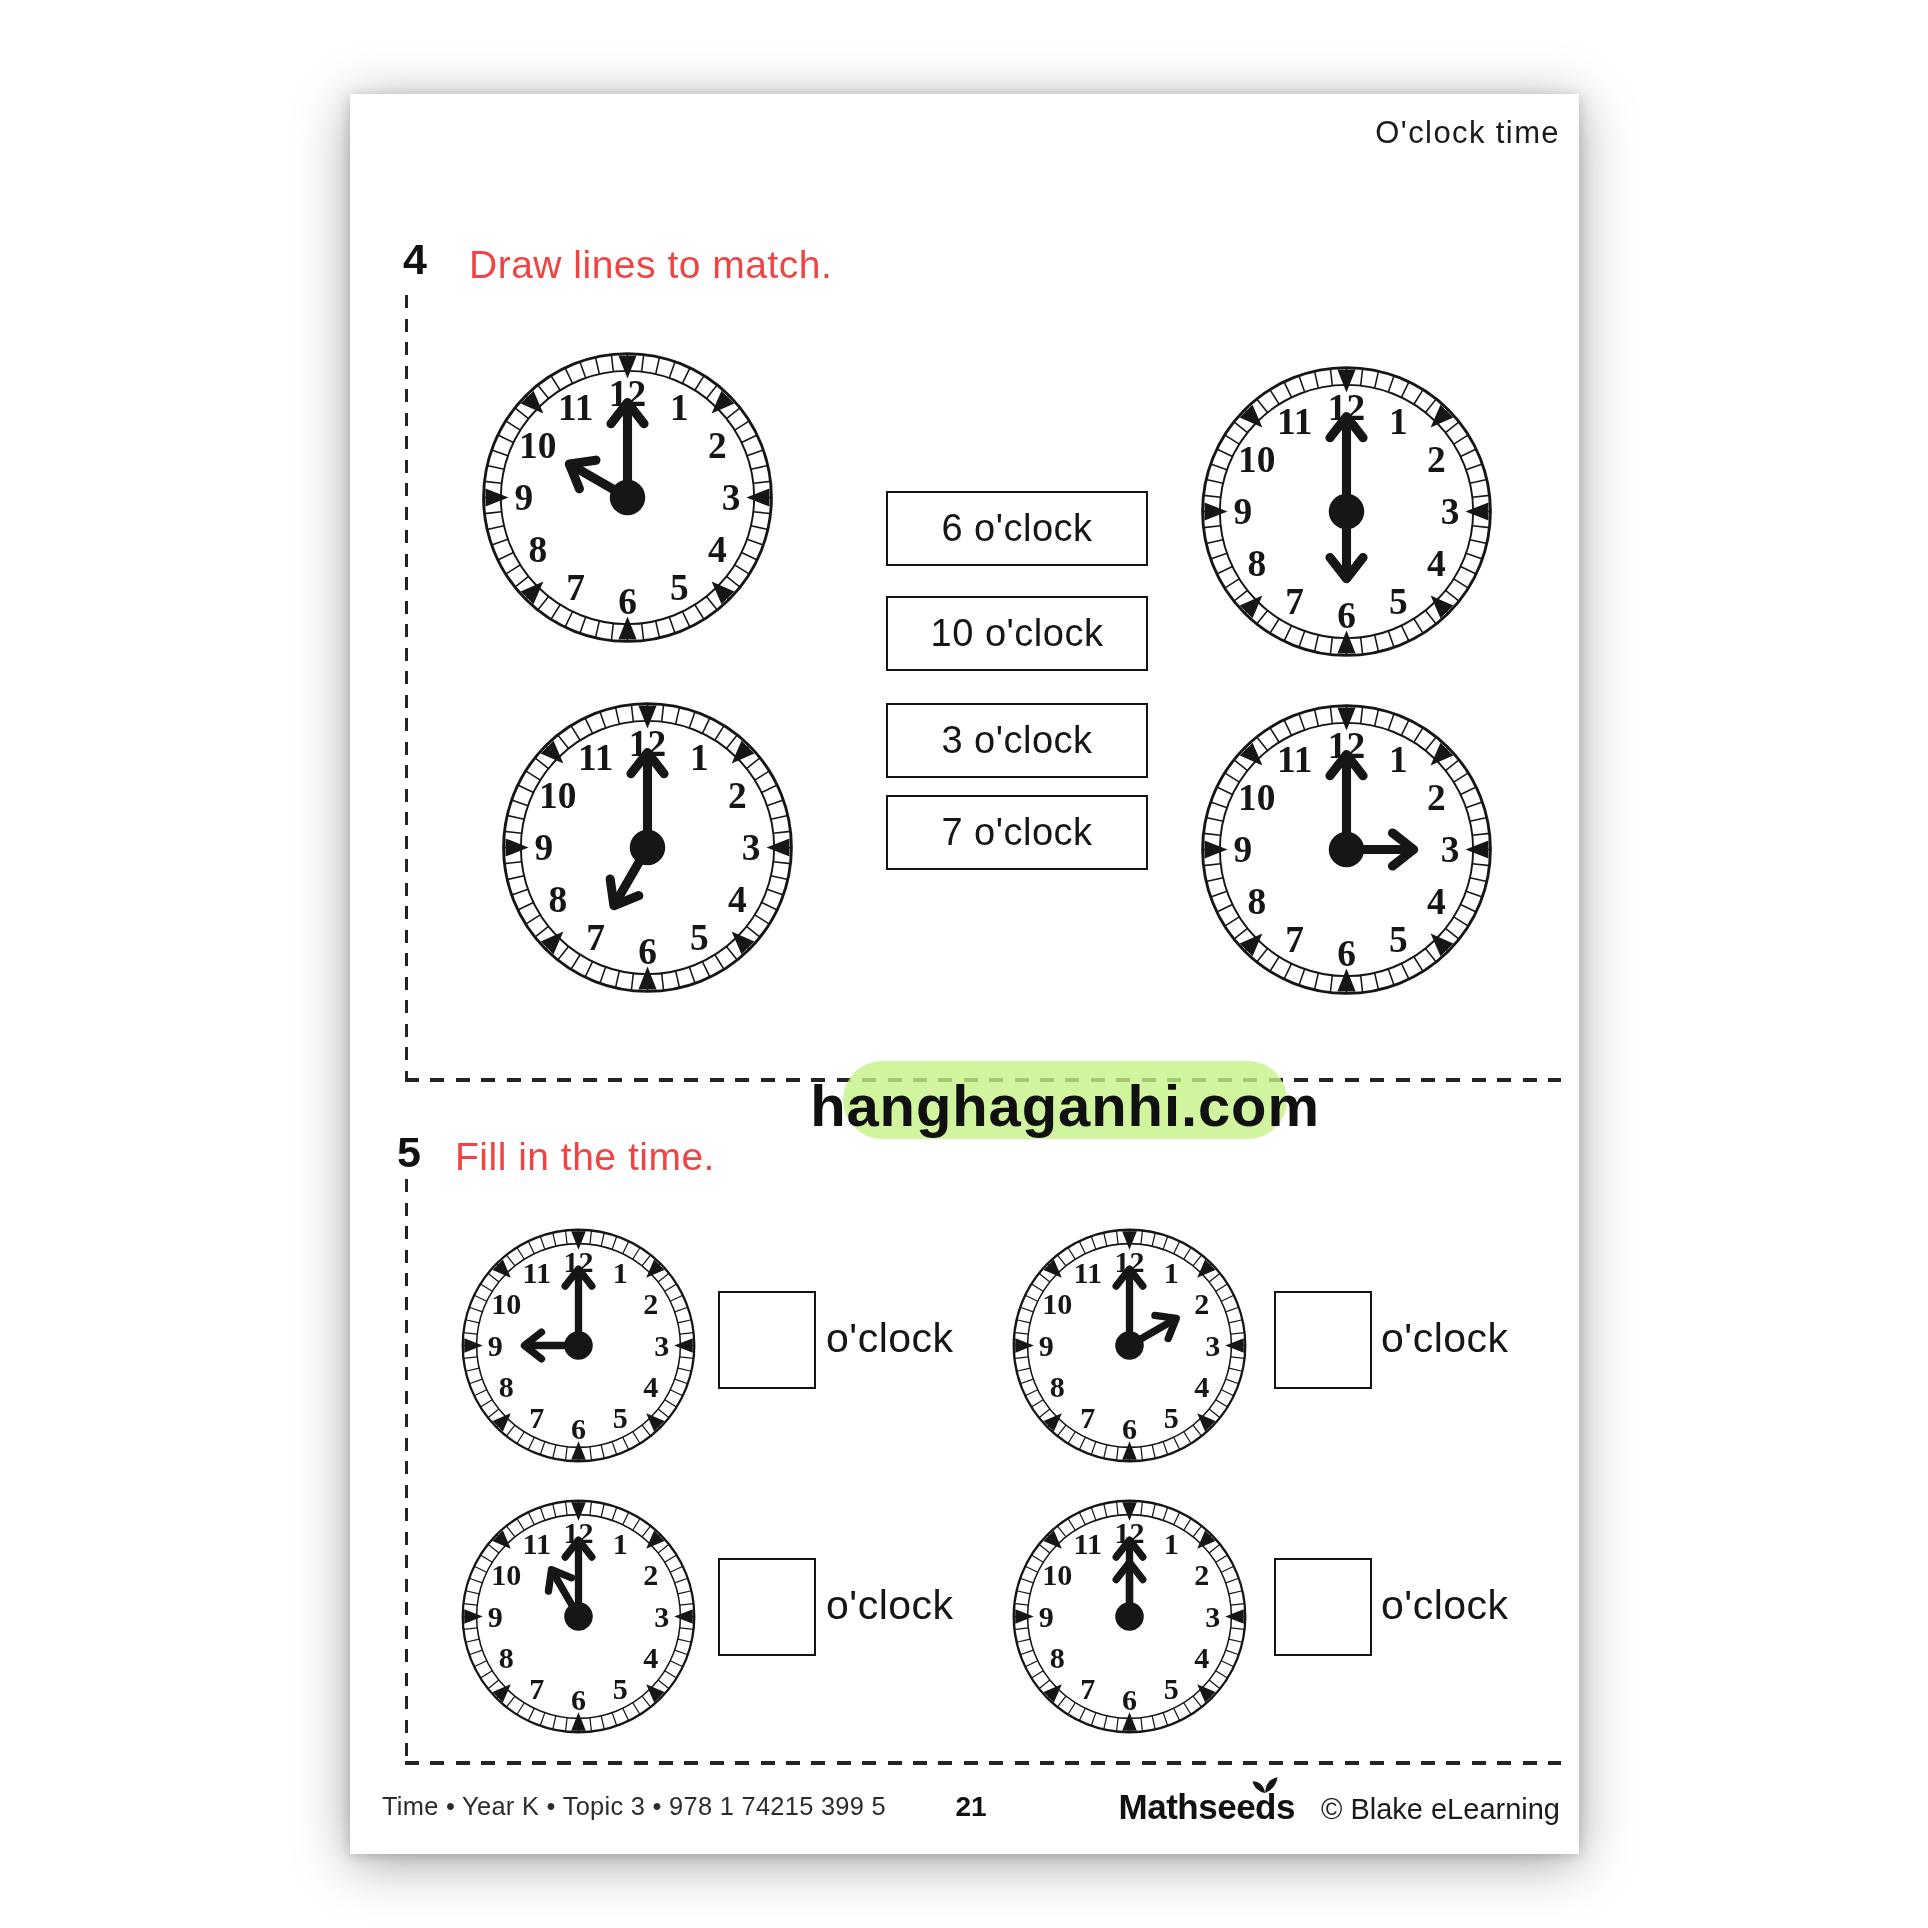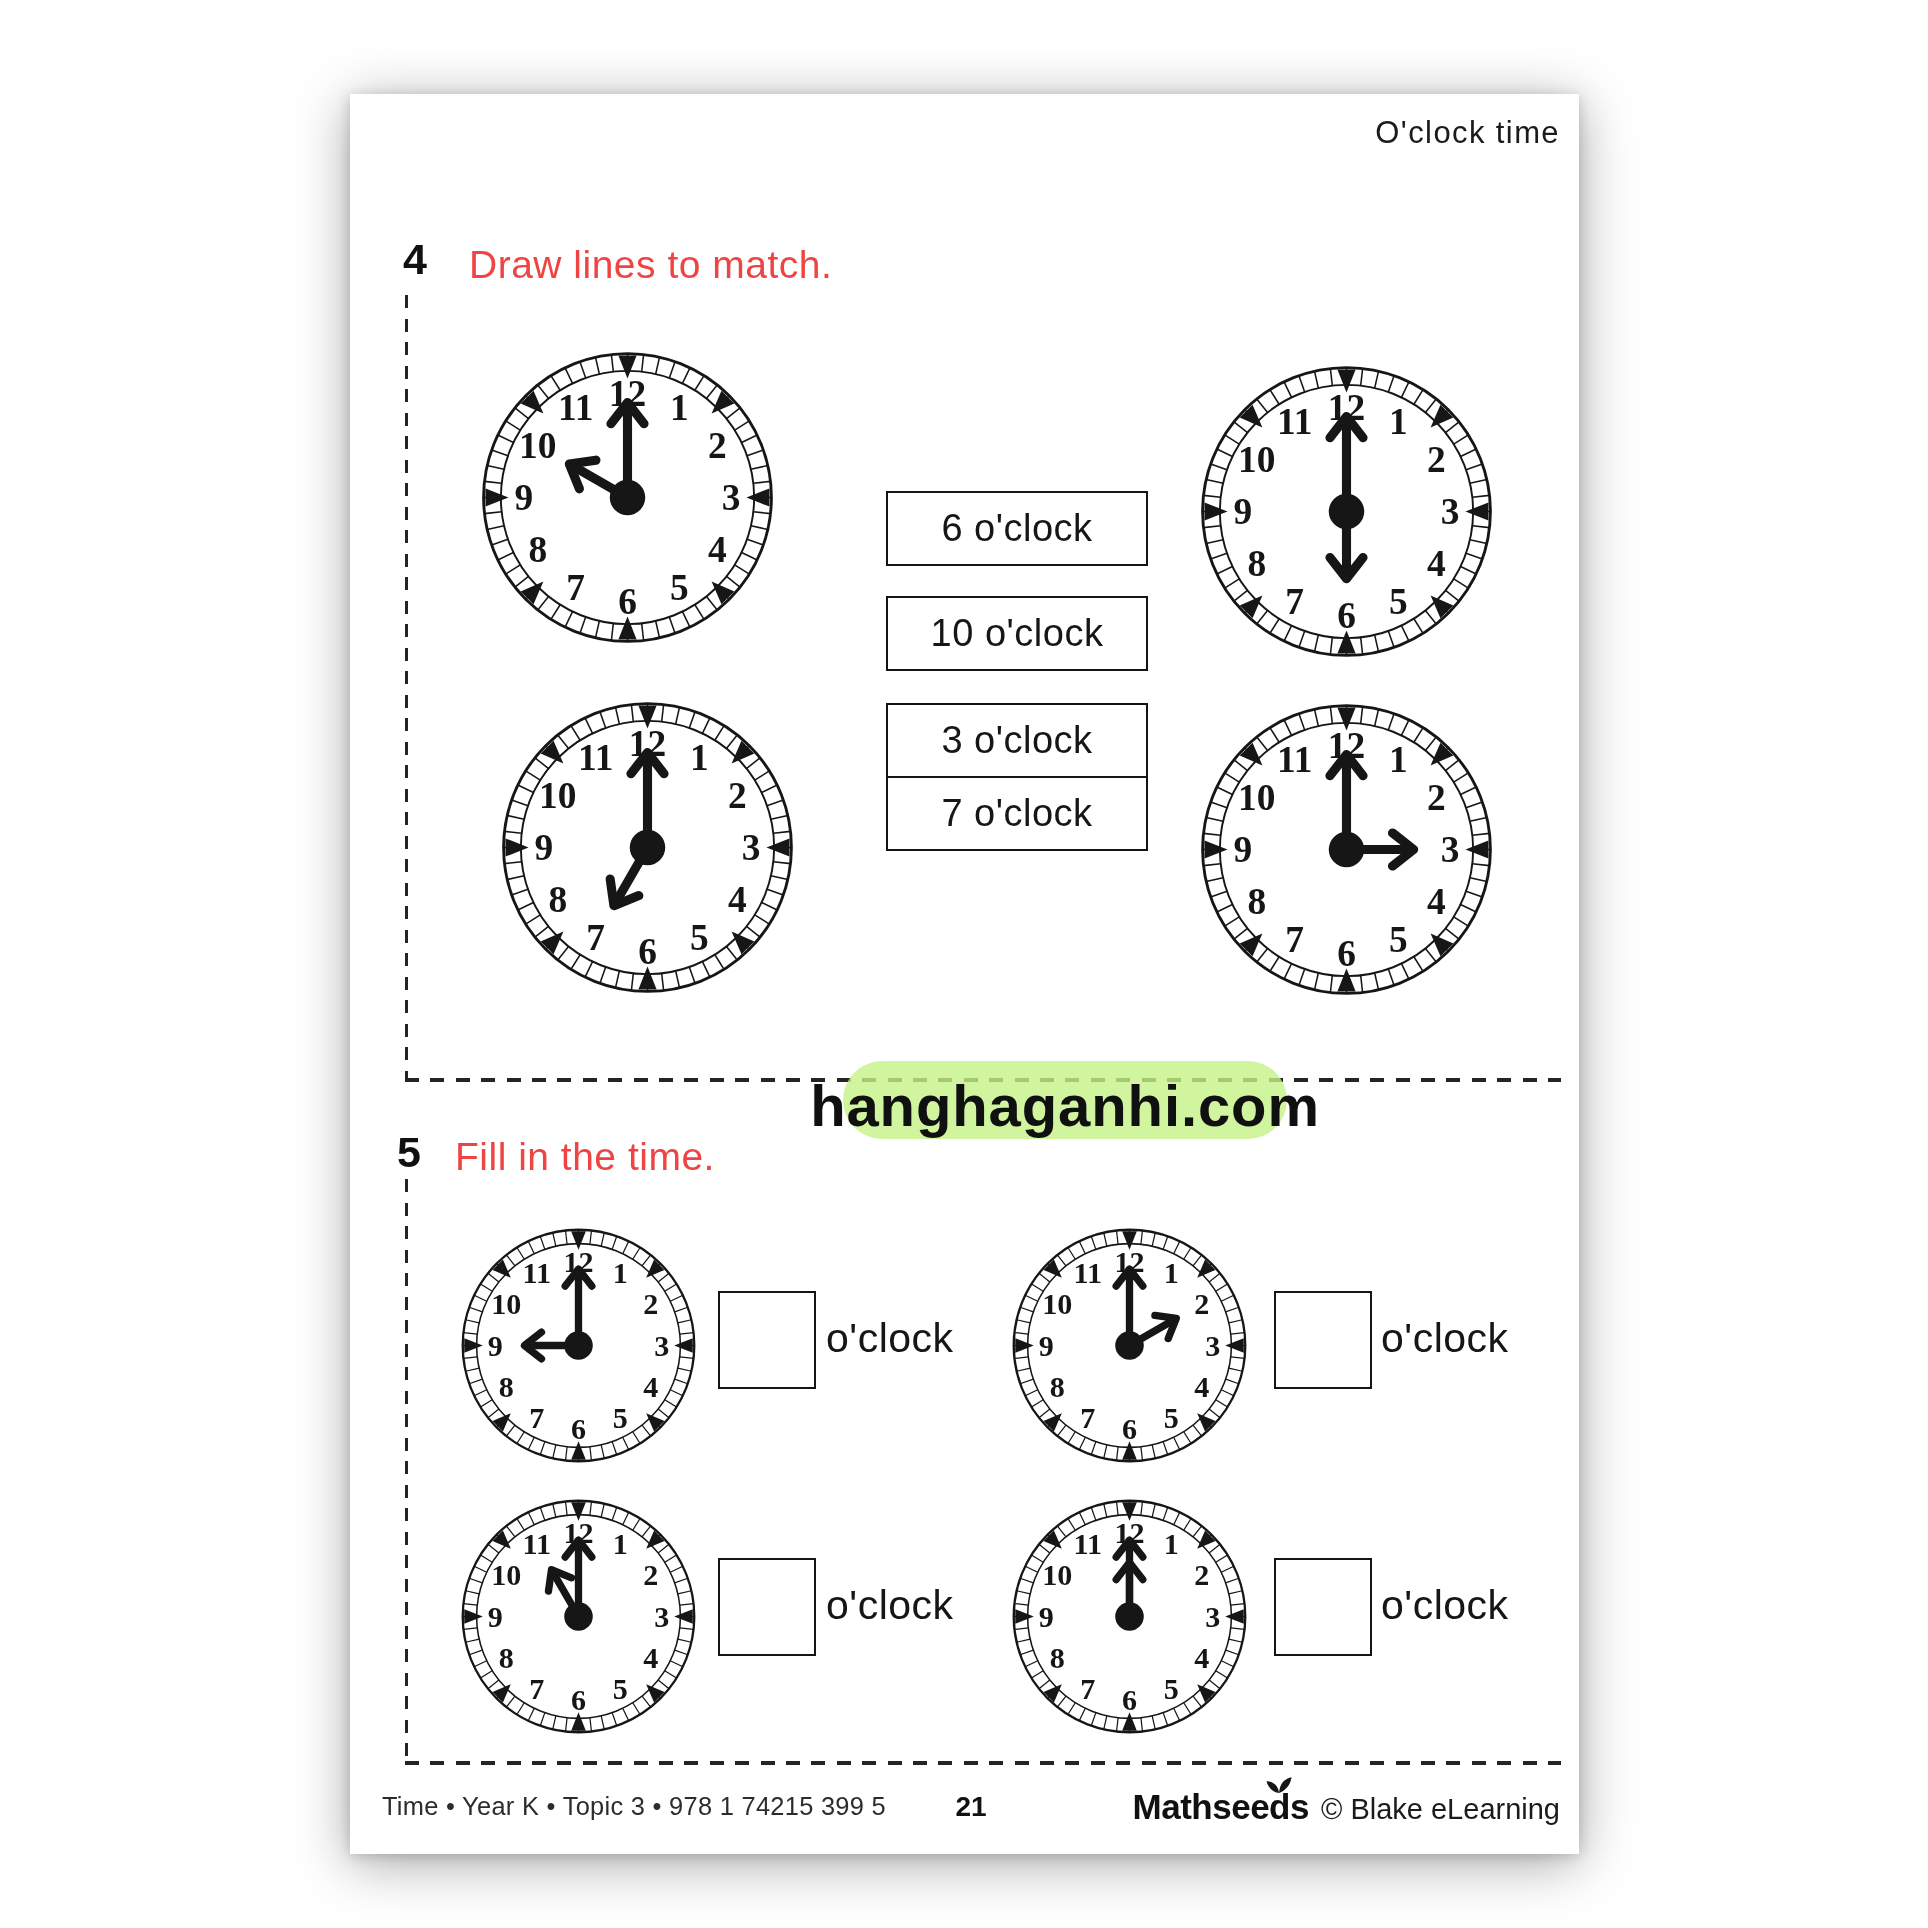--- a/index.html
+++ b/index.html
@@ -25,21 +25,21 @@
         display:flex;align-items:flex-end;justify-content:center;
         font-size:58px;font-weight:bold;letter-spacing:0.9px;color:#101010;}
   .footer-row{position:absolute;left:32px;right:19px;top:1688px;height:49px;
               display:flex;align-items:center;}
   .footer-left{font-size:25.4px;color:#2c2c2c;letter-spacing:0.3px;}
   .footer-page{position:absolute;left:50%;transform:translateX(-50%);
                font-size:28px;font-weight:bold;color:#111;}
   .footer-right{margin-left:auto;display:flex;align-items:baseline;}
   .brand{position:relative;font-size:35px;font-weight:800;letter-spacing:-0.5px;color:#111;}
   .brand .sprout{position:absolute;top:-14px;right:15px;}
-  .copyright{font-size:29px;margin-left:12px;color:#1b1b1b;}
+  .copyright{font-size:29px;margin-left:26px;color:#1b1b1b;}
 </style>
 </head>
 <body>
 
 <div id="page">
 
   <div class="abs page-title">O'clock time</div>
 
   <div class="abs qnum" style="left:53px;top:141px;">4</div>
   <div class="abs qprompt" style="left:119px;top:149px;">Draw lines to match.</div>
@@ -390,21 +390,21 @@
 
   <div class="optbox" style="top:397px;">
     <span>6 o'clock</span>
   </div>
   <div class="optbox" style="top:502px;">
     <span>10 o'clock</span>
   </div>
   <div class="optbox" style="top:609px;">
     <span>3 o'clock</span>
   </div>
-  <div class="optbox" style="top:682px;">
+  <div class="optbox" style="top:701px;">
     <span>7 o'clock</span>
   </div>
 
   <div class="pill" style="background: rgba(197, 243, 135, 0.8);">
     <span>hanghaganhi.com</span>
   </div>
 
   <div class="abs qnum" style="left:47px;top:1034px;">5</div>
   <div class="abs qprompt" style="left:105px;top:1041px;">Fill in the time.</div>
 

